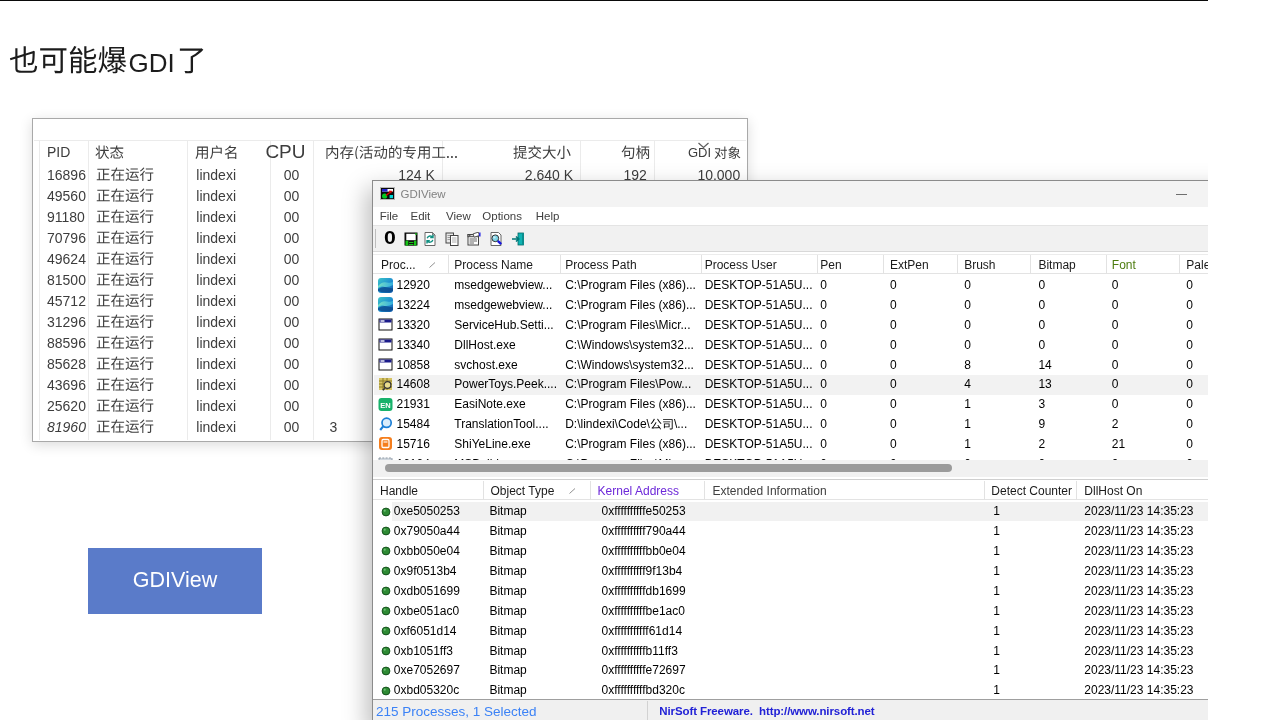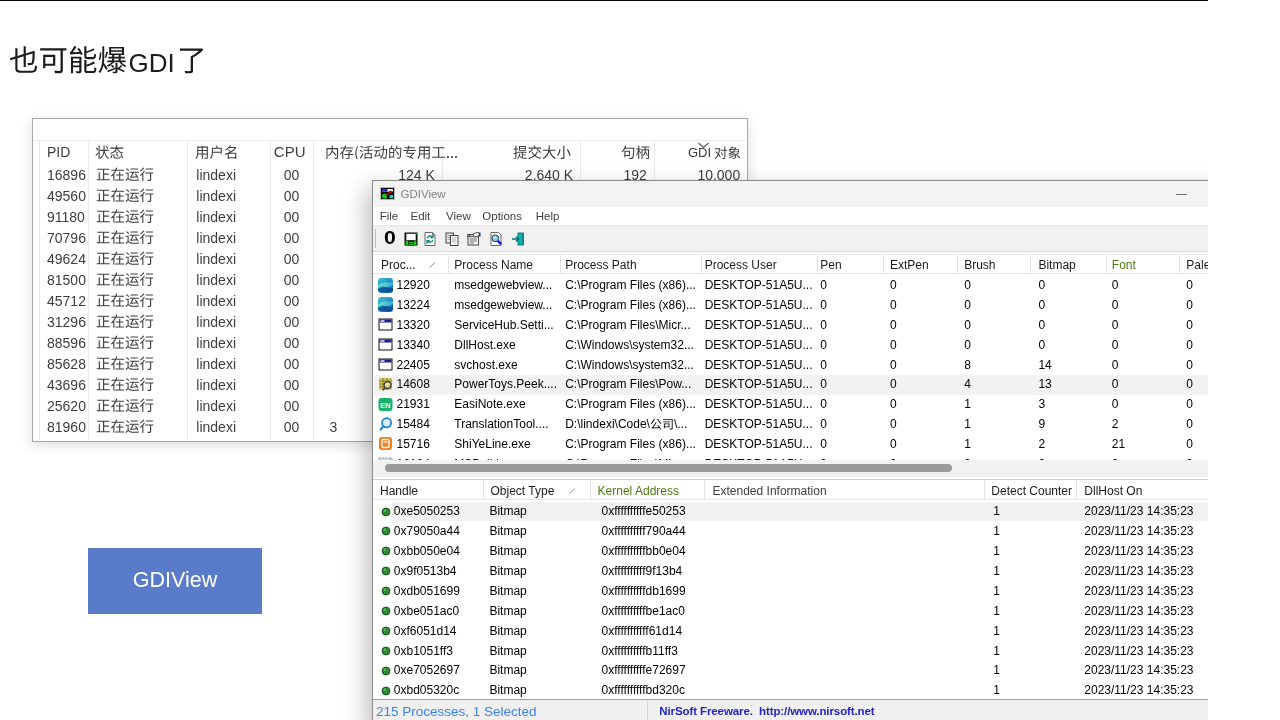--- a/index.html
+++ b/index.html
@@ -95,21 +95,21 @@
           <use href="#u6001" x="1000"></use>
         </g>
       </svg>
       <svg class="cr x" style="left:162.4px;top:26.2px;width:43.5px;height:14.5px" viewBox="0 0 3000 1000" fill="#3d3d3d">
         <g transform="translate(0,880) scale(1,-1)">
           <use href="#u7528"></use>
           <use href="#u6237" x="1000"></use>
           <use href="#u540d" x="2000"></use>
         </g>
       </svg>
-      <div class="t" style="right:441.0px;top:23.8px;line-height:20px"><span style="font-size:15px">CPU</span></div>
+      <div class="t" style="right:441.0px;top:23.8px;line-height:20px"><span style="font-size:19px">CPU</span></div>
       <svg class="cr x" style="left:292.2px;top:26.2px;width:133.0px;height:14.5px" viewBox="0 0 9172 1000" fill="#3d3d3d">
         <g transform="translate(0,880) scale(1,-1)">
           <use href="#u5185"></use>
           <use href="#u5b58" x="1000"></use>
           <use href="#u0028" x="2000"></use>
           <use href="#u6d3b" x="2338"></use>
           <use href="#u52a8" x="3338"></use>
           <use href="#u7684" x="4338"></use>
           <use href="#u4e13" x="5338"></use>
           <use href="#u7528" x="6338"></use>
@@ -268,21 +268,21 @@
       <svg class="cr x" style="left:62.6px;top:279.9px;width:58.0px;height:14.5px" viewBox="0 0 4000 1000" fill="#3d3d3d">
         <g transform="translate(0,880) scale(1,-1)">
           <use href="#u6b63"></use>
           <use href="#u5728" x="1000"></use>
           <use href="#u8fd0" x="2000"></use>
           <use href="#u884c" x="3000"></use>
         </g>
       </svg>
       <div class="t" style="left:163.3px;top:277.5px;line-height:20px;">lindexi</div>
       <div class="t" style="right:447.1px;top:277.5px;line-height:20px">00</div>
-      <div class="t" style="left:14.0px;top:298.5px;line-height:20px;">81960</div>
+      <div class="t" style="left:14.0px;top:298.5px;line-height:20px;font-style:italic;">81960</div>
       <svg class="cr x" style="left:62.6px;top:300.9px;width:58.0px;height:14.5px" viewBox="0 0 4000 1000" fill="#3d3d3d">
         <g transform="translate(0,880) scale(1,-1)">
           <use href="#u6b63"></use>
           <use href="#u5728" x="1000"></use>
           <use href="#u8fd0" x="2000"></use>
           <use href="#u884c" x="3000"></use>
         </g>
       </svg>
       <div class="t" style="left:163.3px;top:298.5px;line-height:20px;">lindexi</div>
       <div class="t" style="right:447.1px;top:298.5px;line-height:20px">00</div>
@@ -463,21 +463,21 @@
       <div class="t" style="left:591.2px;top:156.7px">0</div>
       <div class="t" style="left:665.4px;top:156.7px">0</div>
       <div class="t" style="left:738.8px;top:156.7px">0</div>
       <div class="t" style="left:813.3px;top:156.7px">0</div>
       <div class="t" style="left:888.0px;top:156.7px">0</div>
       <svg class="a" style="left:4.5px;top:175.9px" width="15" height="15" viewBox="0 0 15 15">
         <rect x="1" y="2" width="13" height="11" fill="#fff" stroke="#111" stroke-width="1"></rect>
         <rect x="1.5" y="2.5" width="12" height="3" fill="#1c1c8a"></rect>
         <rect x="2.5" y="3.3" width="4" height="1.4" fill="#fff"></rect>
       </svg>
-      <div class="t" style="left:23.5px;top:176.5px">22405</div>
+      <div class="t" style="left:23.5px;top:176.5px">10858</div>
       <div class="t" style="left:81.3px;top:176.5px">svchost.exe</div>
       <div class="t" style="left:192.2px;top:176.5px">C:\Windows\system32...</div>
       <div class="t" style="left:331.7px;top:176.5px">DESKTOP-51A5U...</div>
       <div class="t" style="left:447.3px;top:176.5px">0</div>
       <div class="t" style="left:517px;top:176.5px">0</div>
       <div class="t" style="left:591.2px;top:176.5px">8</div>
       <div class="t" style="left:665.4px;top:176.5px">14</div>
       <div class="t" style="left:738.8px;top:176.5px">0</div>
       <div class="t" style="left:813.3px;top:176.5px">0</div>
       <div class="t" style="left:888.0px;top:176.5px">0</div>
@@ -574,21 +574,21 @@
       <div class="a" style="left:0;top:297.5px;width:899px;height:1px;background:#cfcfcf"></div>
       <div class="a" style="left:0;top:299px;right:8px;height:20px;border-bottom:1px solid #e3e3e3;background:#fff"></div>
       <div class="hsep" style="left:109.7px;top:300px;height:19px"></div>
       <div class="hsep" style="left:216.8px;top:300px;height:19px"></div>
       <div class="hsep" style="left:331.0px;top:300px;height:19px"></div>
       <div class="hsep" style="left:610.5px;top:300px;height:19px"></div>
       <div class="hsep" style="left:703.4px;top:300px;height:19px"></div>
       <div class="hsep" style="left:878.6px;top:300px;height:19px"></div>
       <div class="t" style="left:7.0px;top:302.5px;color:#1a1a1a">Handle</div>
       <div class="t" style="left:117.5px;top:302.5px;color:#1a1a1a">Object Type</div>
-      <div class="t" style="left:224.6px;top:302.5px;color:#4d7c0f">Kernel Address</div>
+      <div class="t" style="left:224.6px;top:302.5px;color:#6d28d9">Kernel Address</div>
       <div class="t" style="left:339.5px;top:302.5px;color:#404040">Extended Information</div>
       <div class="t" style="left:618.3px;top:302.5px;color:#1a1a1a">Detect Counter</div>
       <div class="t" style="left:711.3px;top:302.5px;color:#1a1a1a">DllHost On</div>
       <svg class="a" style="left:196.0px;top:307.0px" width="7" height="6" viewBox="0 0 7 6">
         <path d="M0.5 5.5 L6 0.5" stroke="#909090" stroke-width="1"></path>
       </svg>
       <div class="a" style="left:19px;top:320.5px;width:880px;height:19.9px;background:#f1f1f1"></div>
       <svg class="a" style="left:8.0px;top:325.5px" width="10" height="10" viewBox="0 0 10 10">
         <circle cx="5" cy="5" r="3.9" fill="#2e8b34" stroke="#14521c" stroke-width="1"></circle>
         <circle cx="3.7" cy="3.7" r="1.1" fill="#6cbf72"></circle>

